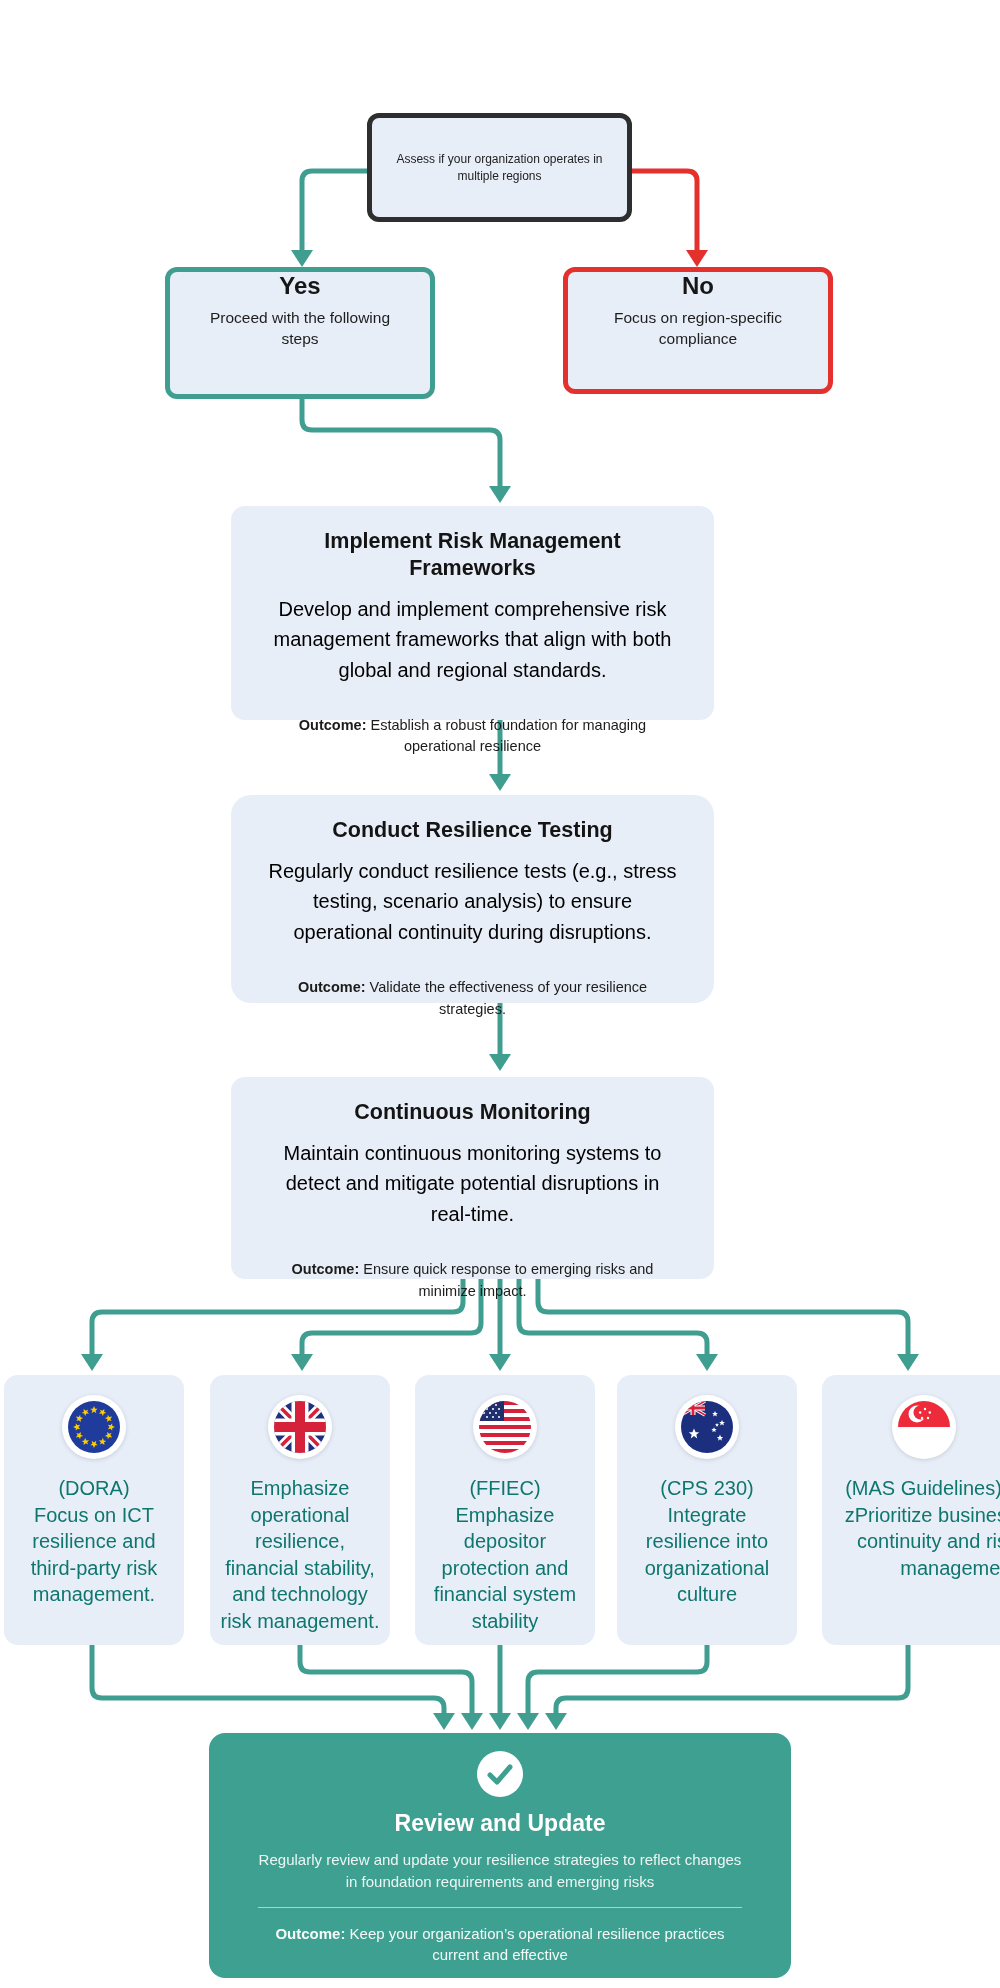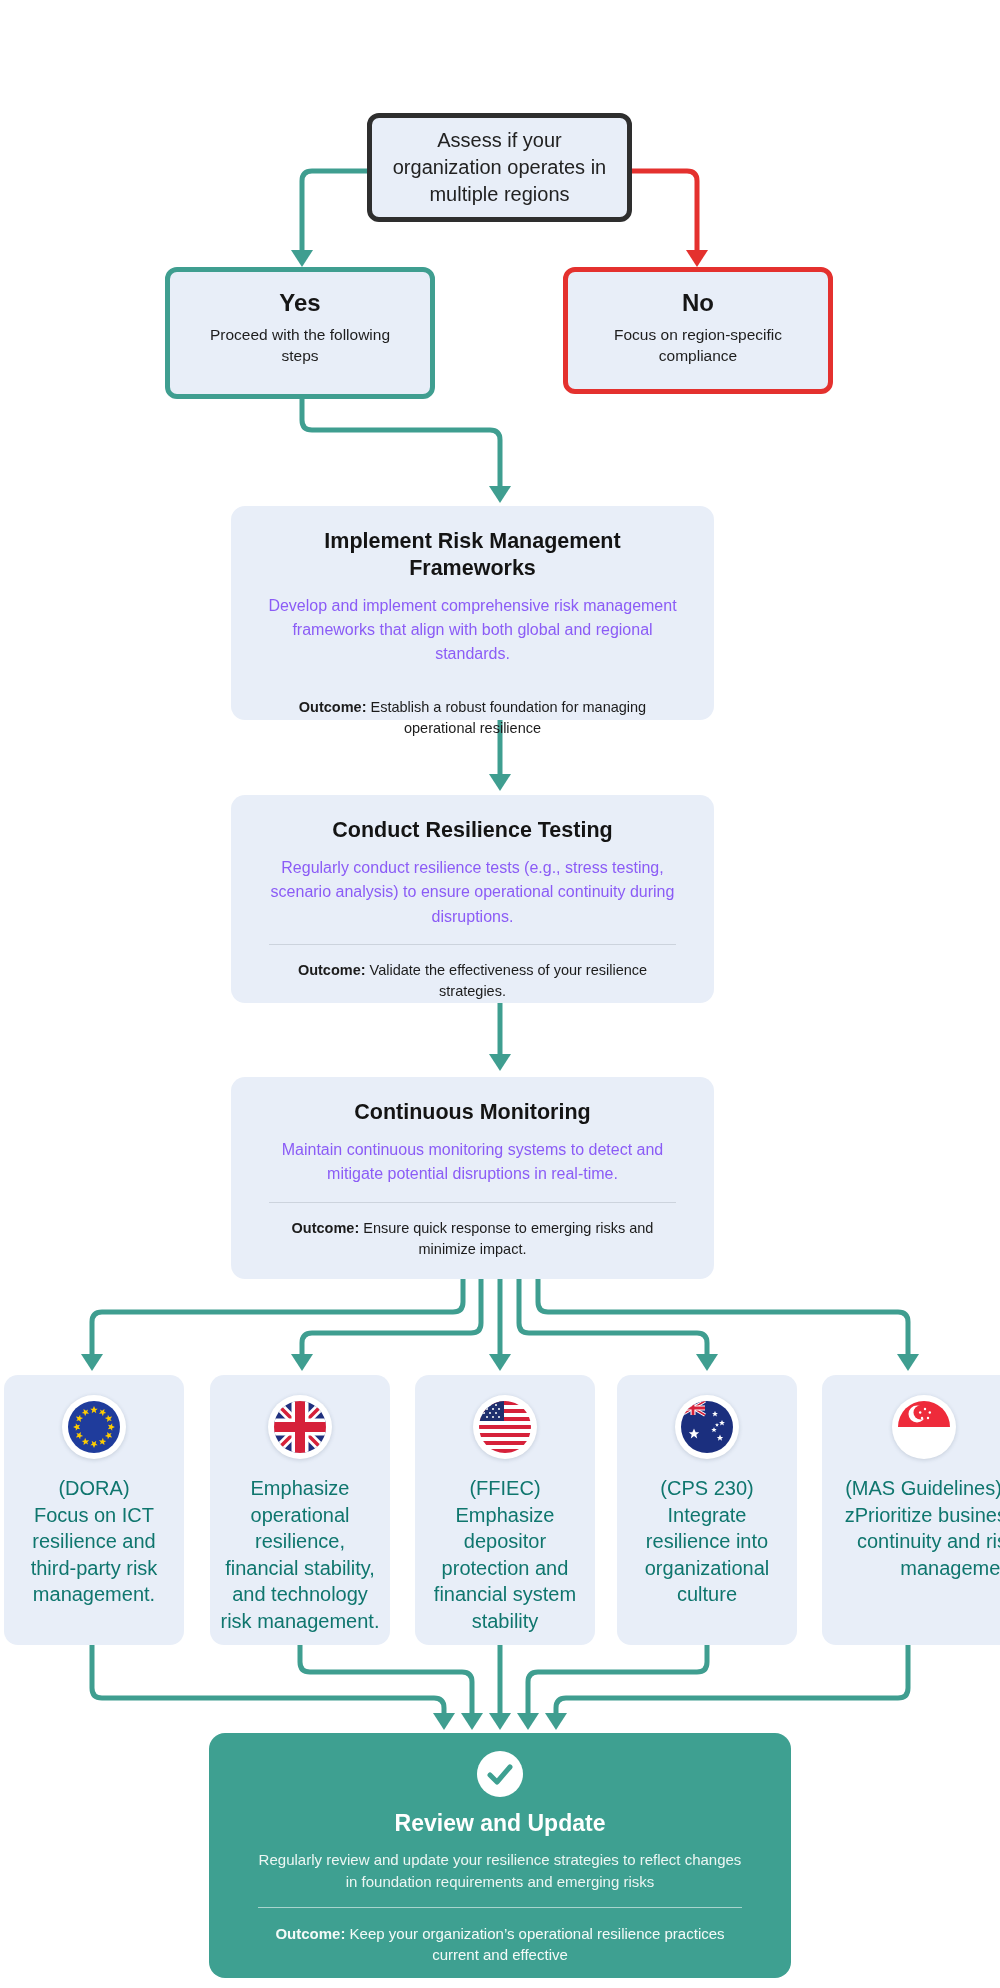--- a/index.html
+++ b/index.html
@@ -16,39 +16,39 @@
   .wires path{fill:none; stroke:var(--teal,#3f9e90); stroke-width:5;}
   .wires path.red{stroke:var(--red,#e4312e);}
   .wires polygon{fill:var(--teal,#3f9e90);}
   .wires polygon.red{fill:var(--red,#e4312e);}
 
   .node{position:absolute; background:var(--box_fill,#e8eef8); box-sizing:border-box; text-align:center;}
   .decision{
     left:367px; top:113px; width:265px; height:109px;
     border:5px solid var(--dark,#2e2e2e); border-radius:12px;
     display:flex; align-items:center; justify-content:center;
-    font-size:20px; font-weight:500; line-height:1.35; color:#222; padding:4px 20px;
+    font-size:12px; font-weight:500; line-height:1.35; color:#222; padding:4px 20px;
   }
   .branch{
-    width:270px; height:132px; border-radius:12px; padding-top:17px;
+    width:270px; height:132px; border-radius:12px; 
   }
   .branch-yes{left:165px; top:267px; border:5px solid var(--teal,#3f9e90);}
   .branch-no {left:563px; top:267px; height:127px; border:5px solid var(--red,#e4312e);}
   .branch-title{font-size:24px; font-weight:bold; color:#161616;}
   .branch-body{margin:7px auto 0; font-size:15.5px; line-height:1.38; max-width:210px; color:#1d1d1d;}
 
   .step{
     left:231px; width:483px; border-radius:14px;
     display:flex; flex-direction:column; align-items:center; padding:22px 34px 0;
   }
   .step-1{top:506px; height:214px;}
-  .step-2{top:795px; height:208px;}
+  .step-2{top:795px; height:208px;border-radius:20px;}
   .step-3{top:1077px; height:202px;}
   .step-title{font-size:21.5px; font-weight:bold; line-height:1.25; max-width:330px; color:#141414;}
-  .step-body{margin-top:12px; font-size:16px; line-height:1.52; max-width:474px; color:#8b5cf6;}
+  .step-body{margin-top:12px; font-size:20px; line-height:1.52; max-width:474px; color:#000000;}
   .step-divider{align-self:stretch; height:1px; background:#ccd3dd; margin:15px 4px 0; border:none;}
   .step-outcome{margin-top:15px; font-size:14.5px; line-height:1.48; max-width:440px; color:#1c1c1c;}
   .outcome-label{font-weight:bold;}
 
   .region{
     top:1375px; width:180px; height:270px; border-radius:14px;
     display:flex; flex-direction:column; align-items:center; padding:20px 8px 0;
   }
   .region-1{left:4px;}
   .region-2{left:210px;}

